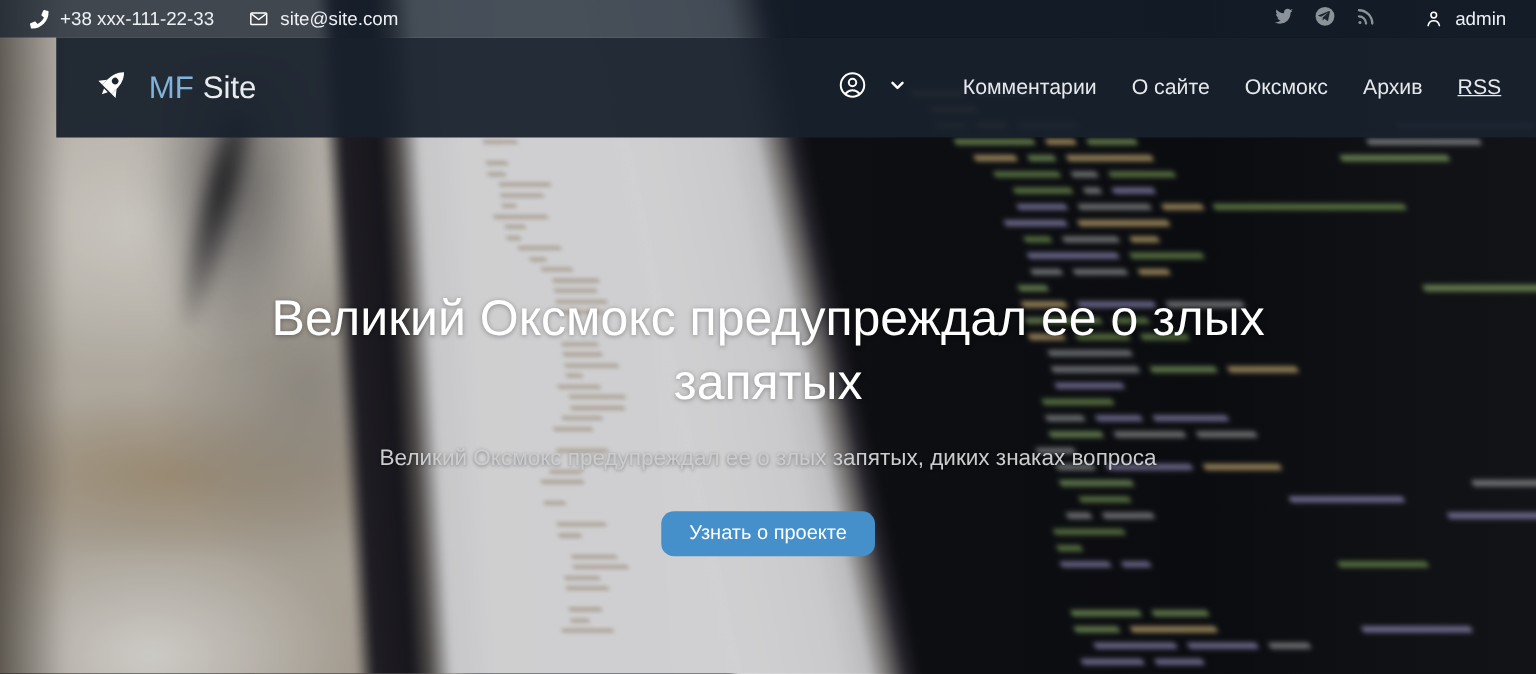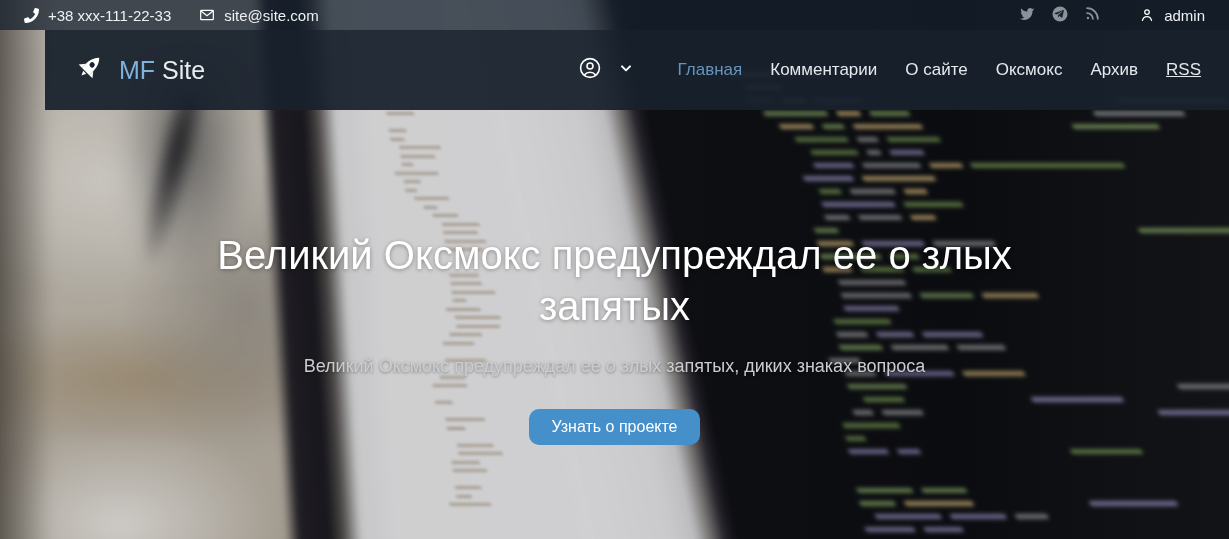--- a/index.html
+++ b/index.html
@@ -299,23 +299,20 @@
       </span>
       <span class="nav-iconbtn">
         <span>
           <svg width="16" height="16" viewBox="0 0 24 24" fill="none" stroke="#fff" stroke-width="3" stroke-linecap="round" stroke-linejoin="round">
               <path d="M6 9.5l6 6 6-6"></path>
             </svg>
         </span>
       </span>
       <ul class="nav-links" id="navLinks">
           <li>
-            <a class="active" style="color: rgb(100, 148, 188);">Главная</a>
-          </li>
-          <li>
             <a>Комментарии</a>
           </li>
           <li>
             <a>О сайте</a>
           </li>
           <li>
             <a>Оксмокс</a>
           </li>
           <li>
             <a>Архив</a>

